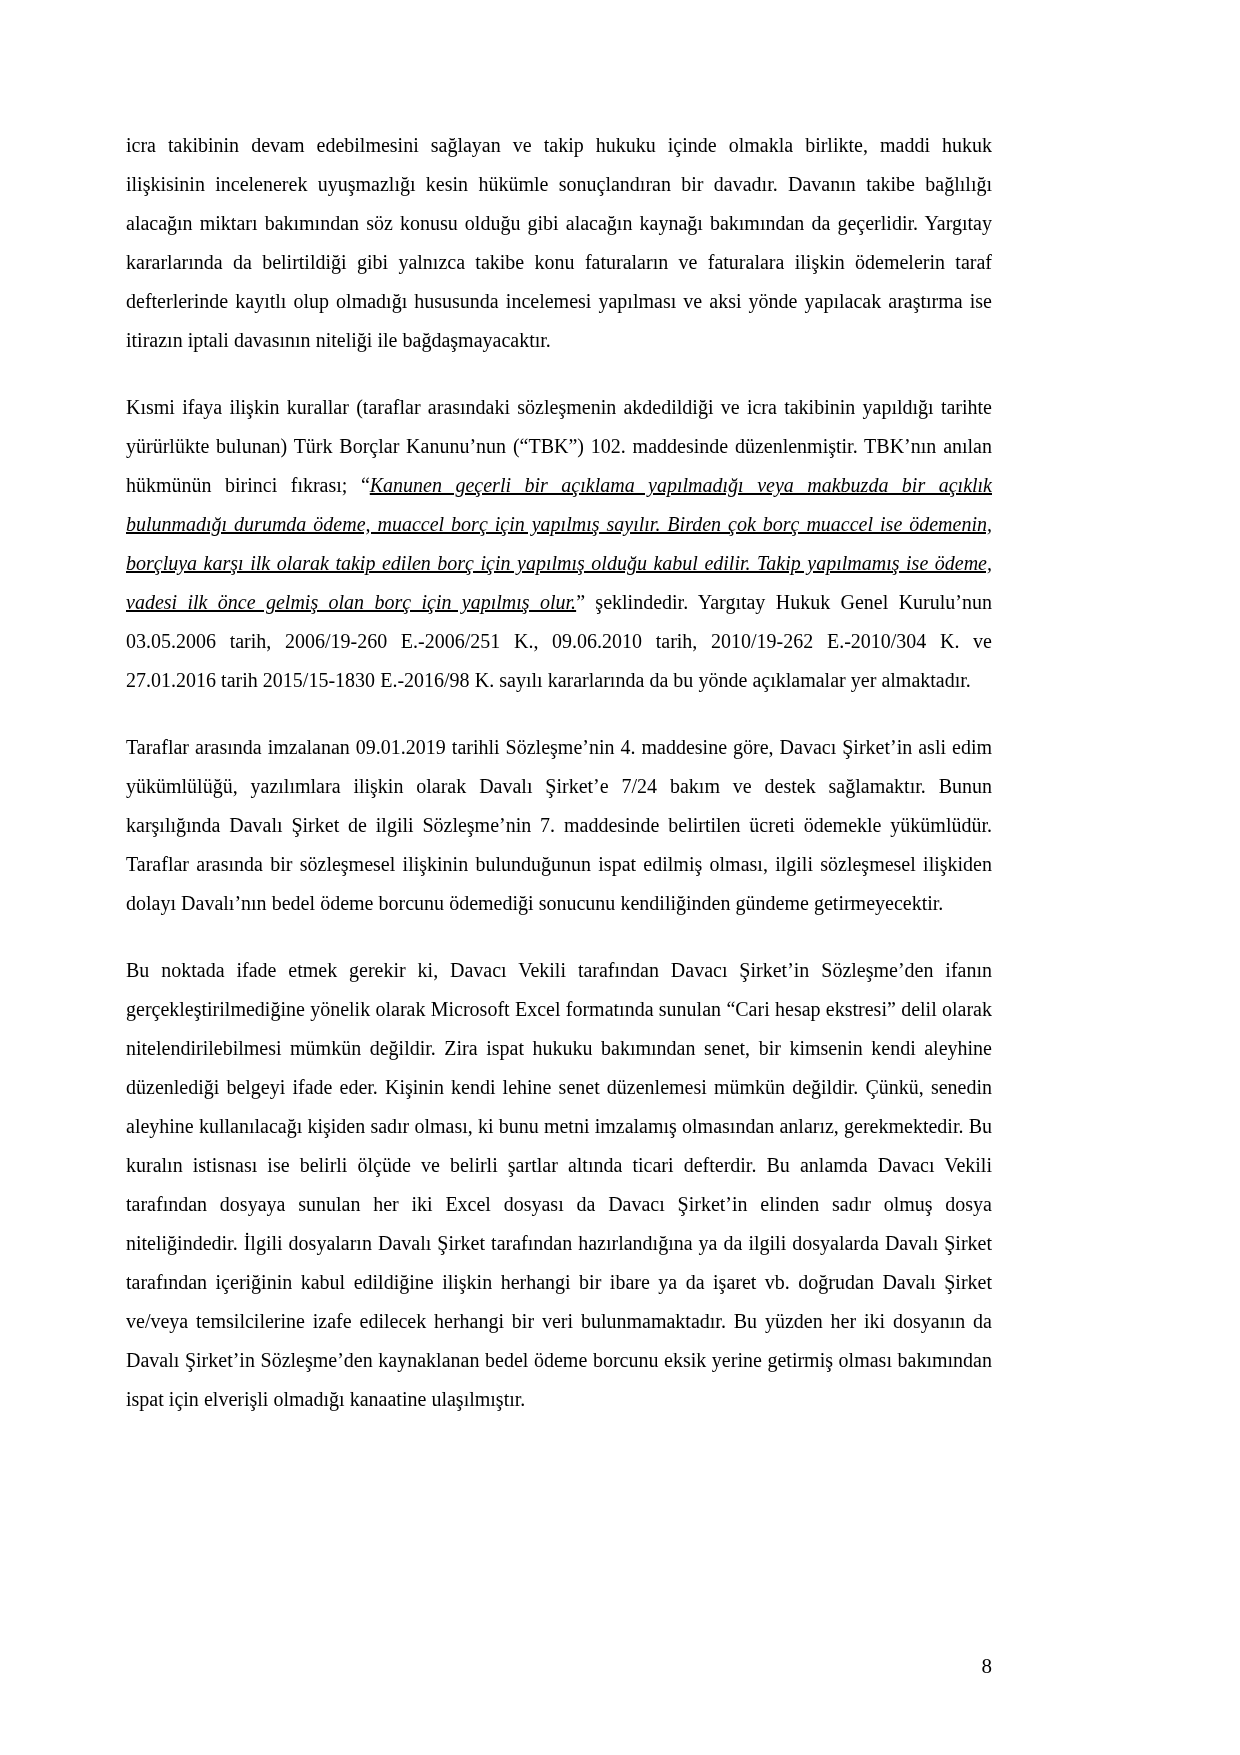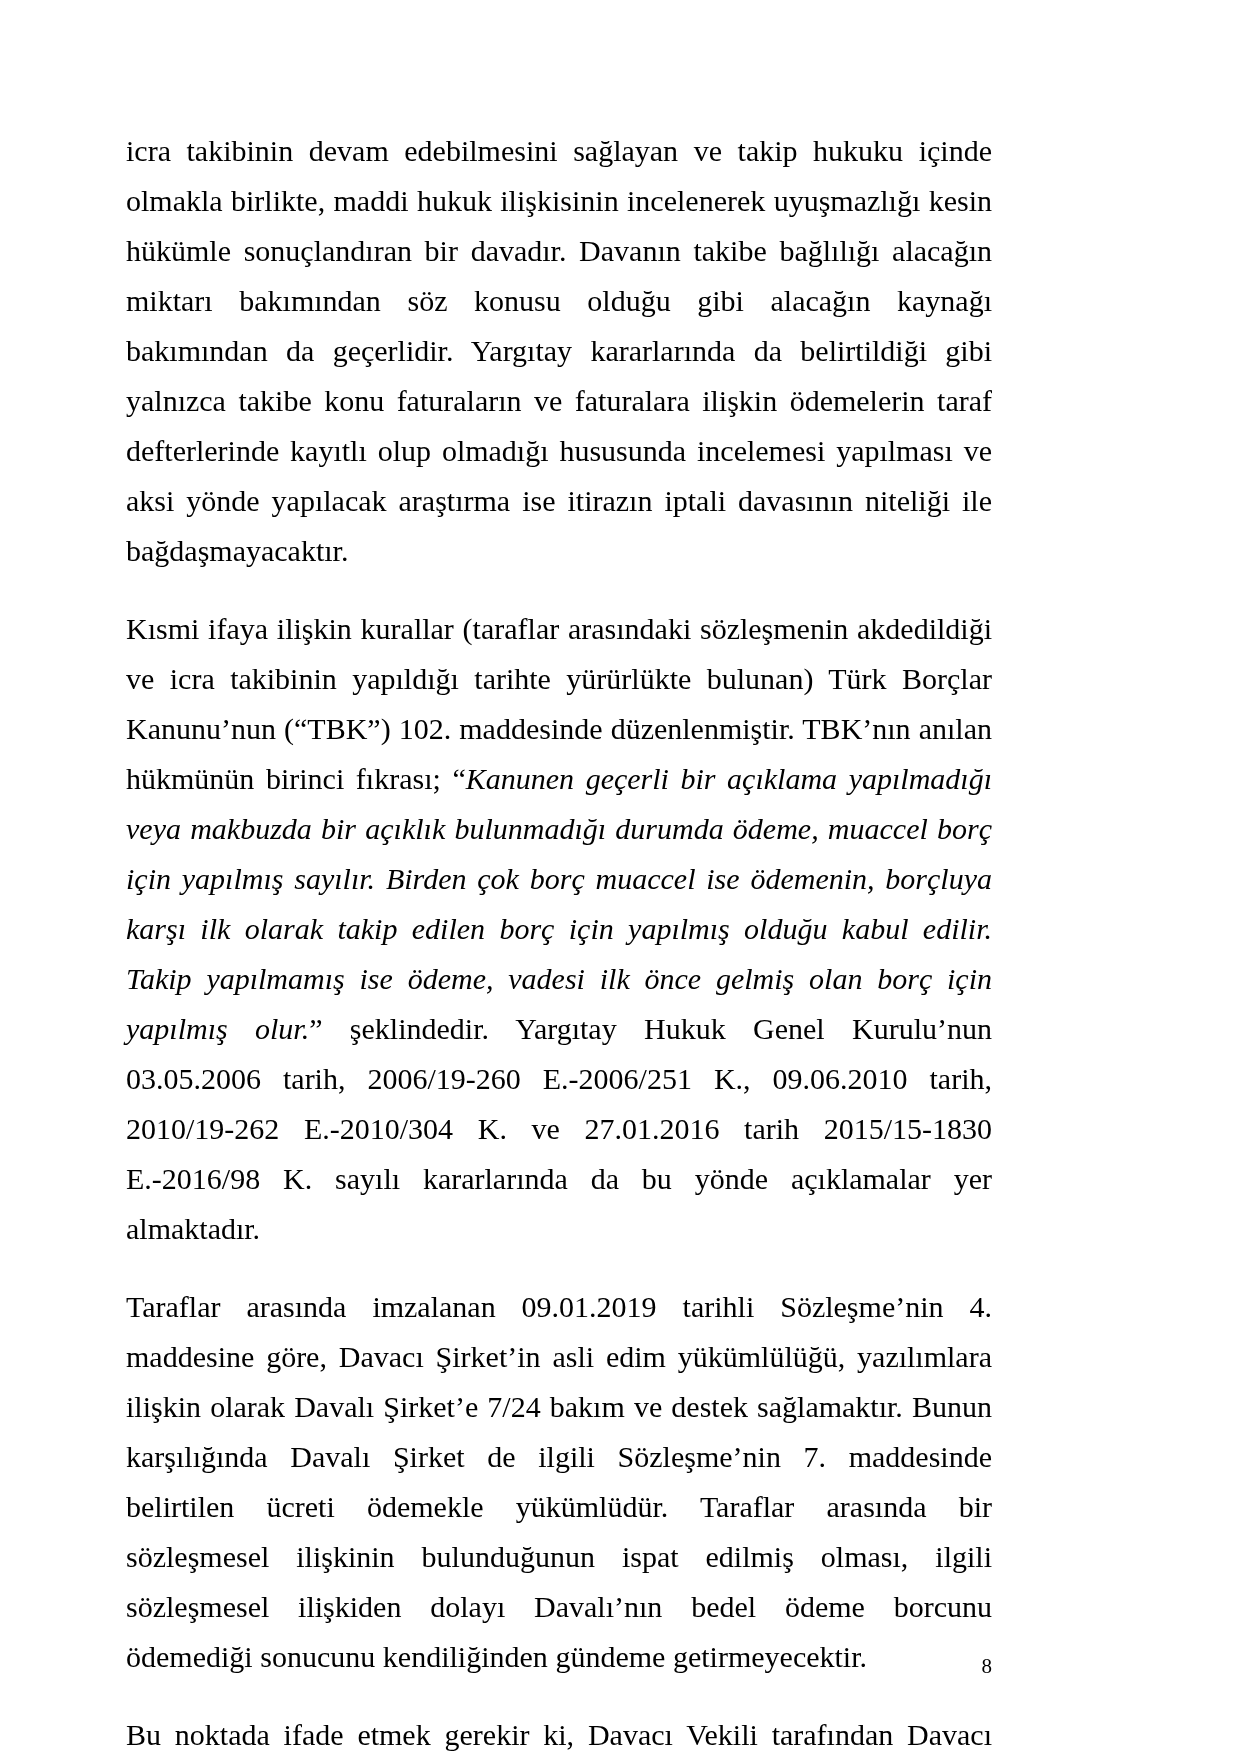--- a/index.html
+++ b/index.html
@@ -19,32 +19,32 @@
     background: #ffffff;
     box-sizing: border-box;
     padding: 126px 248px 60px 126px;
     overflow: hidden;
   }
   .doc-body {
     width: 866px;
   }
   p.para {
     margin: 0 0 28px 0;
-    font-size: 30px;
-    line-height: 50px;
+    font-size: 20px;
+    line-height: 39px;
     text-align: justify;
     text-justify: inter-word;
     hyphens: none;
     word-spacing: 0.1px;
   }
   p.para:last-of-type {
     margin-bottom: 0;
   }
   .b { font-weight: normal; }
-  .i { font-style: italic; }
+  .i { font-style: italic; text-decoration: underline; }
   .page-number {
     position: absolute;
     right: 248px;
     bottom: 78px;
     font-size: 21px;
     line-height: 1;
     text-align: right;
     font-family: "Liberation Serif", "DejaVu Serif", serif;
   }
 </style>

